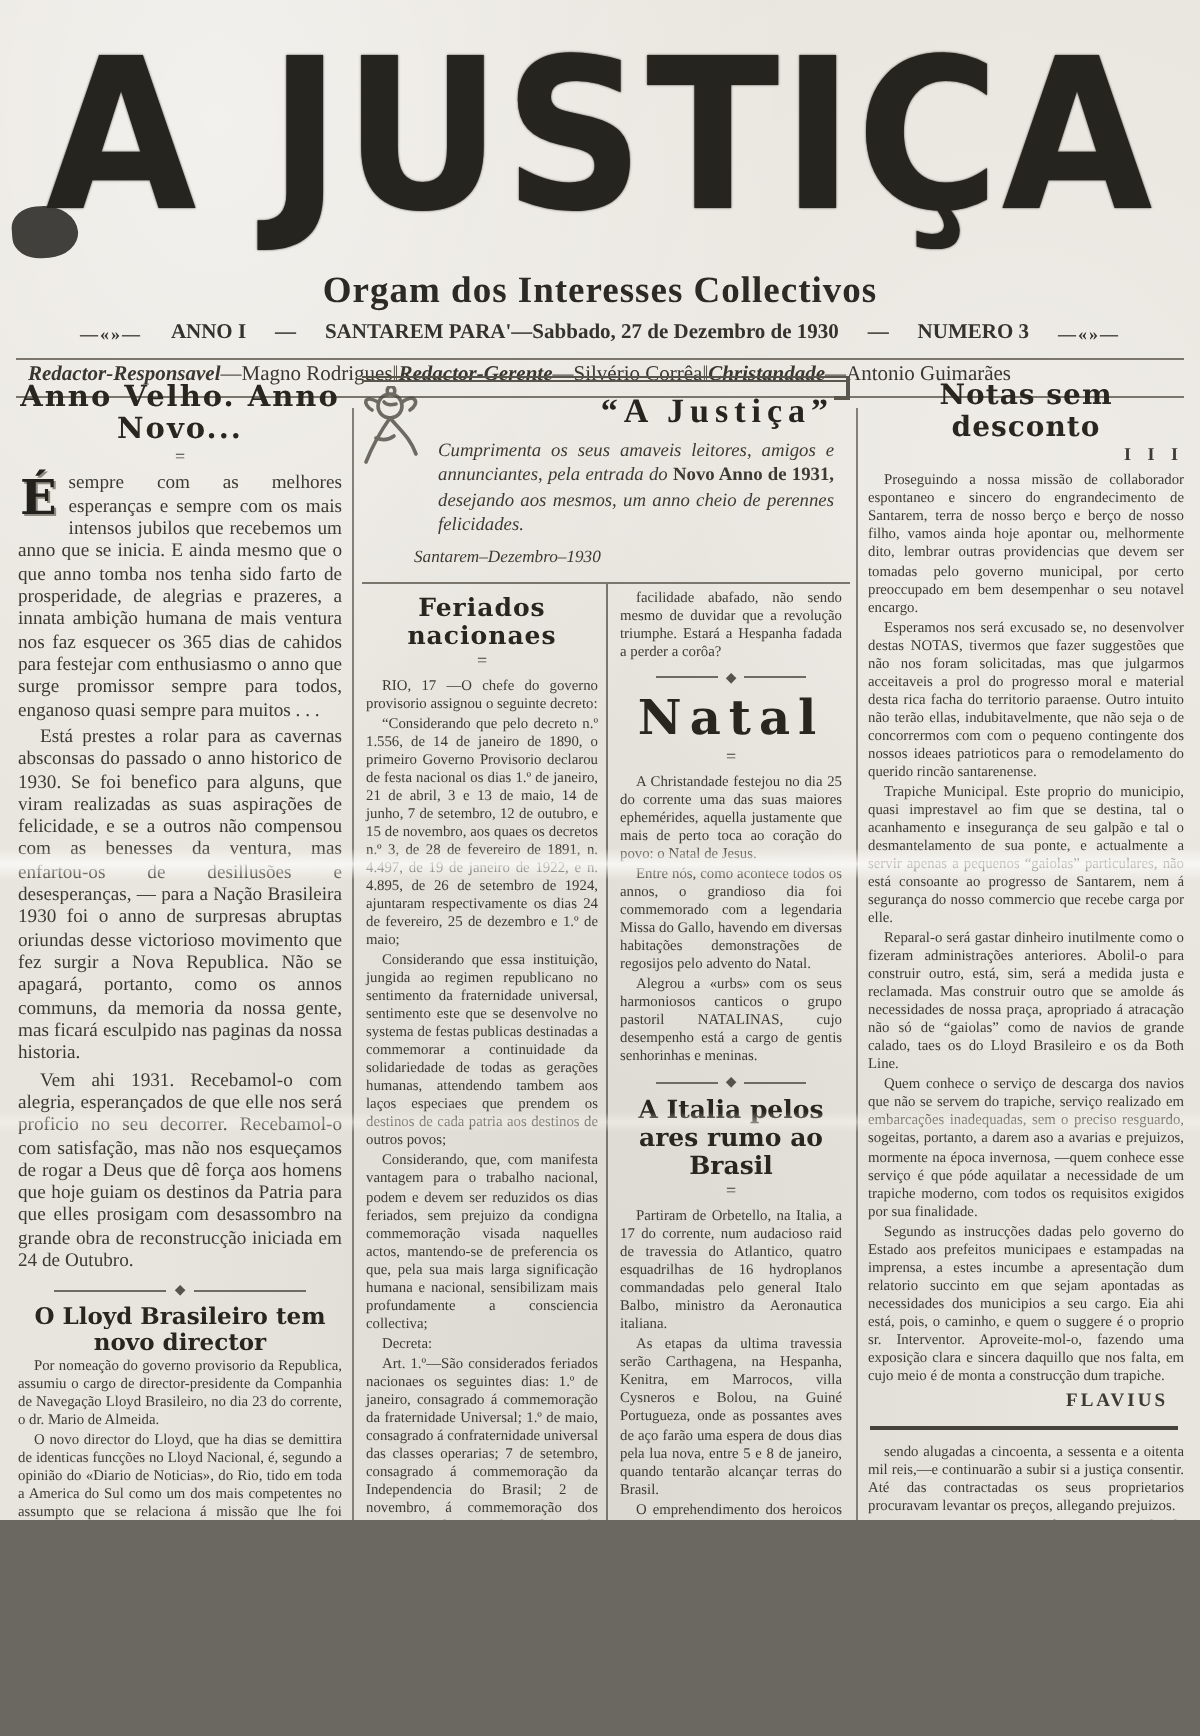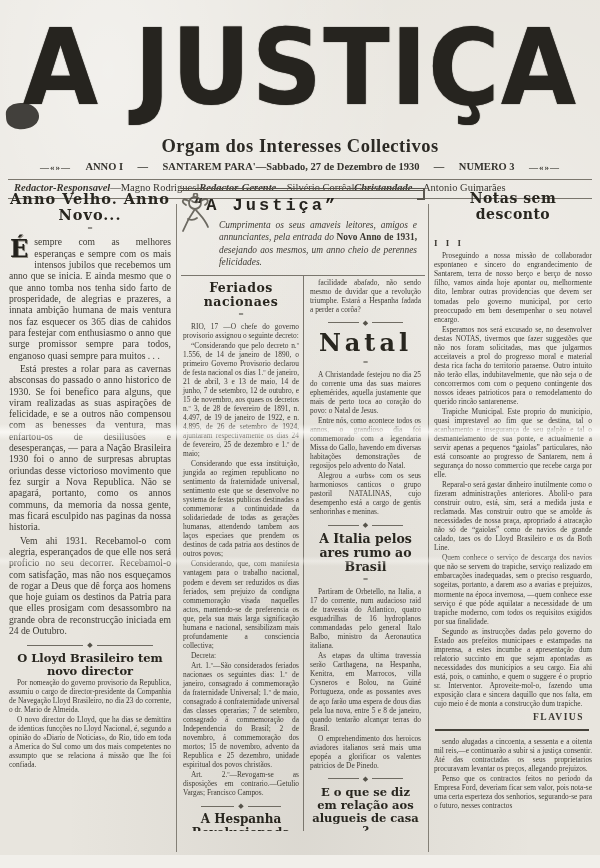--- a/index.html
+++ b/index.html
@@ -1,18 +1,18 @@
 <!DOCTYPE html>
 <html><head>
 <meta charset="utf-8">
 <style>
   * { box-sizing: border-box; }
   html, body { margin:0; padding:0; background:#6b6862; }
   .page {
-    position:relative; width:600px; height:868px; margin:0 auto; overflow:hidden;
+    position:relative; width:600px; height:760px; margin:0 auto; overflow:hidden;
     background:
       radial-gradient(ellipse at 18% 8%, rgba(255,255,255,.45), transparent 42%),
       radial-gradient(ellipse at 85% 30%, rgba(255,255,255,.25), transparent 45%),
       radial-gradient(ellipse at 50% 95%, rgba(110,105,95,.10), transparent 55%),
       #e8e5de;
     color:#3d3a33;
     font-family:"Liberation Serif","DejaVu Serif",serif;
   }
   
   .paper-title {
@@ -67,39 +67,39 @@
     font-family:"DejaVu Serif",serif; text-shadow:1px 1px 0 #8f8b80;
   }
   #lloyd-title { font-size:11.5px; margin-top:2px; }
   .small-text p { font-size:7.4px; line-height:1.22; text-align:justify; text-indent:8px; margin:0 0 1px; }
 
   
   .greeting-box { position:relative; border-top:3px double #5a564e; margin:0 1px; padding:4px 8px 2px 12px; }
   .box-hook { position:absolute; right:0; top:-3px; width:8px; height:12px;
               border-right:2px solid #5a564e; border-bottom:2px solid #5a564e; }
   .flower { position:absolute; left:-2px; top:2px; opacity:.8; }
-  .greeting-title { text-align:left; font-size:17px; font-weight:bold; letter-spacing:3px;
-                    margin:1px 0 4px; color:#26241f; font-family:Liberation Mono, monospace; }
+  .greeting-title { text-align:right; font-size:17px; font-weight:bold; letter-spacing:3px;
+                    margin:1px 0 4px; color:#26241f; font-family:Liberation Serif, serif; }
   .greeting-body { font-style:italic; font-size:9.4px; line-height:1.32; text-align:justify;
                    margin:0 0 0 26px; }
   .greeting-body b { font-style:normal; }
   .greeting-date { font-style:italic; font-size:8.6px; margin:3px 0 2px 14px; }
   .center-cols { display:flex; border-top:1px solid #7a766d; margin:4px 1px 0; height:556px; }
   .subcol { width:50%; padding:2px 4px 0 2px; overflow:hidden; }
   .subcol + .subcol { border-left:1px solid #7a766d; padding-left:6px; }
 
   #feriados-title { font-size:12.5px; letter-spacing:.5px; }
   #hespanha-title { font-size:12px; margin-top:3px; }
   #natal-title    { font-size:24px; letter-spacing:4px; }
   #italia-title   { font-size:12.5px; }
   #alugueis-title { font-size:11.5px; }
 
   
   #notas-title { font-size:14px; letter-spacing:.5px; }
-  .part-label { text-align:left; font-weight:bold; font-size:9px; letter-spacing:3px; margin:16px 0 3px; }
+  .part-label { text-align:right; font-weight:bold; font-size:9px; letter-spacing:3px; margin:0 0 3px; }
   .signature { text-align:right; font-weight:bold; font-size:9.5px; letter-spacing:1.5px; margin:4px 8px 2px 0; }
   .heavy-rule { border-top:2px solid #45423a; margin:7px 3px 6px 1px; }
 
   
   .band { position:absolute; left:0; width:100%; pointer-events:none; }
   #band-1 { top:424px; height:16px; background:linear-gradient(rgba(255,255,255,0), rgba(252,251,248,.8), rgba(255,255,255,0)); }
   #band-2 { top:556px; height:10px; background:linear-gradient(rgba(255,255,255,0), rgba(248,247,243,.45), rgba(255,255,255,0)); }
   #band-bottom { top:855px; height:13px; background:#f1efea; }
 </style>
 </head>
@@ -174,20 +174,21 @@
           <path d="M16 16 C11 23 8 28 4 38"></path>
           <path d="M16 16 C22 23 26 26 29 34"></path>
           <path d="M10 8 C3 4 2 9 7 12"></path>
           <path d="M22 8 C29 3 31 9 26 12"></path>
           <path d="M15 4 C13 -1 20 -1 18 4"></path>
           <path d="M9 26 q5 2 9 -1"></path>
         </g>
       </svg>
       <h2 class="greeting-title">“A Justiça”</h2>
       <p class="greeting-body"><span>Cumprimenta os seus amaveis leitores, amigos e annunciantes, pela entrada do </span><b>Novo Anno de 1931,</b><span> desejando aos mesmos, um anno cheio de perennes felicidades.</span></p>
+      <p class="greeting-date">Santarem–Dezembro–1930</p>
     </div>
 
     <div class="center-cols">
 
       <div class="subcol">
         <section>
           <h3 id="feriados-title" class="art-title">Feriados nacionaes</h3>
           <div class="equals">=</div>
           <div class="small-text">
             <p>RIO, 17 —O chefe do governo provisorio assignou o seguinte decreto:</p>

